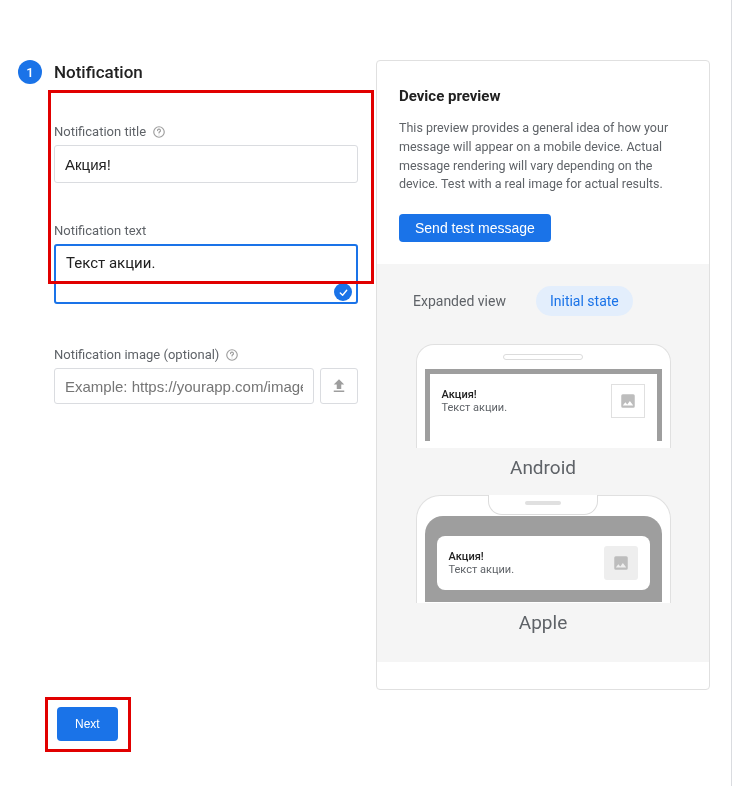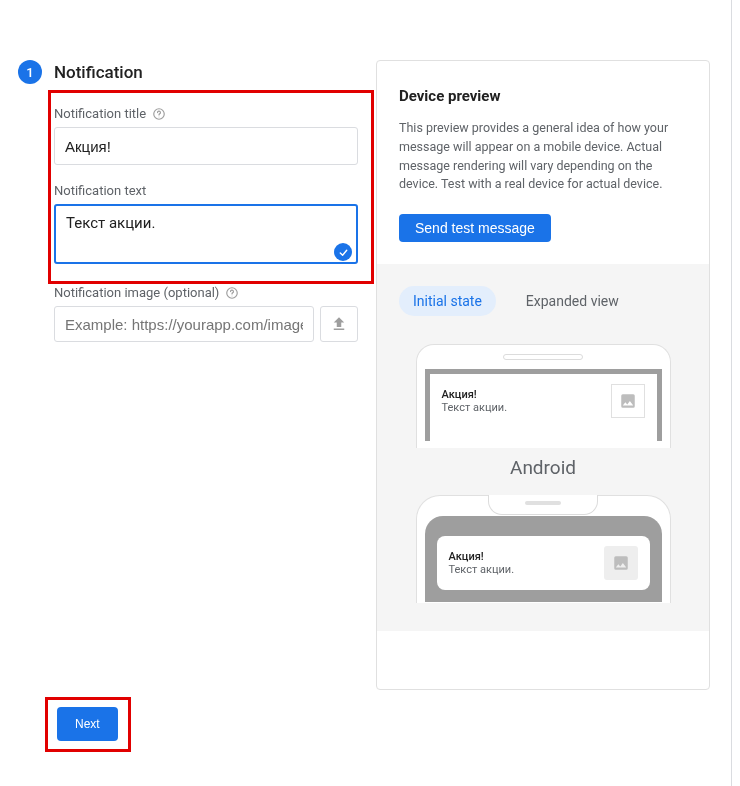--- a/index.html
+++ b/index.html
@@ -50,20 +50,21 @@
   font-size: 13px;
   font-weight: 500;
 }
 .step-title {
   font-size: 17px;
   font-weight: 500;
 }
 .form-group {
   margin-left: 36px;
   margin-bottom: 18px;
+  margin-top: 40px;
 }
 .field-label {
   font-size: 13px;
   color: #5f6368;
   margin-bottom: 6px;
   display: flex;
   align-items: center;
   gap: 6px;
 }
 .input-text {
@@ -361,27 +362,27 @@
       </div>
     </div>
 
     <div class="form-group">
     </div>
   </div>
 
   <div class="right-col">
     <div class="preview-top">
       <div class="preview-title">Device preview</div>
-      <div class="preview-desc">This preview provides a general idea of how your message will appear on a mobile device. Actual message rendering will vary depending on the device. Test with a real device for actual device.</div>
+      <div class="preview-desc">This preview provides a general idea of how your message will appear on a mobile device. Actual message rendering will vary depending on the device. Test with a real image for actual results.</div>
       <button class="send-test-btn">Send test message</button>
     </div>
     <div class="preview-bottom">
       <div class="tabs">
+        <div class="tab">Expanded view</div>
         <div class="tab active">Initial state</div>
-        <div class="tab">Expanded view</div>
       </div>
 
       <div class="device-block">
         <div class="android-phone">
           <div class="android-speaker"></div>
           <div class="android-screen">
             <div class="notif-card">
               <div>
                 <div class="notif-text-title">Акция!</div>
                 <div class="notif-text-body">Текст акции.</div>
@@ -409,20 +410,21 @@
                 <div class="notif-text-body">Текст акции.</div>
               </div>
               <div class="img-placeholder-apple">
                 <svg viewBox="0 0 24 24" width="18" height="18" fill="#bdbdbd">
                     <path d="M21 19V5a2 2 0 0 0-2-2H5a2 2 0 0 0-2 2v14a2 2 0 0 0 2 2h14a2 2 0 0 0 2-2zM8.5 13.5l2.5 3 3.5-4.5 4.5 6H5l3.5-4.5z"></path>
                   </svg>
               </div>
             </div>
           </div>
         </div>
+        <div class="device-label">Apple</div>
       </div>
 
     </div>
   </div>
 
 </div>
 
 <button class="next-btn">Next</button>
 
 <div class="red-box-1"></div>

